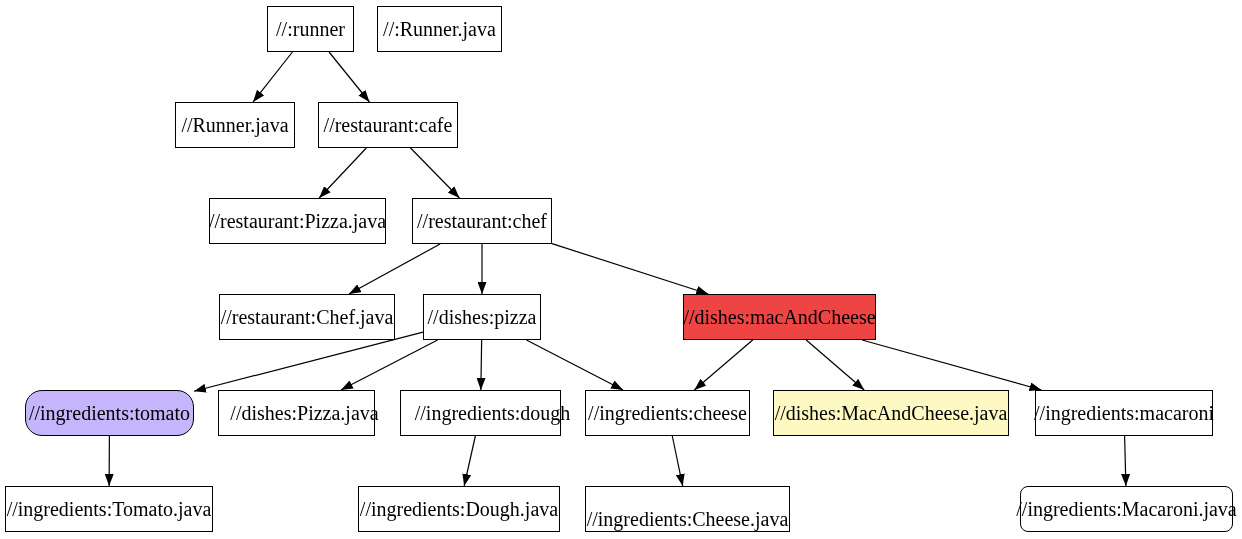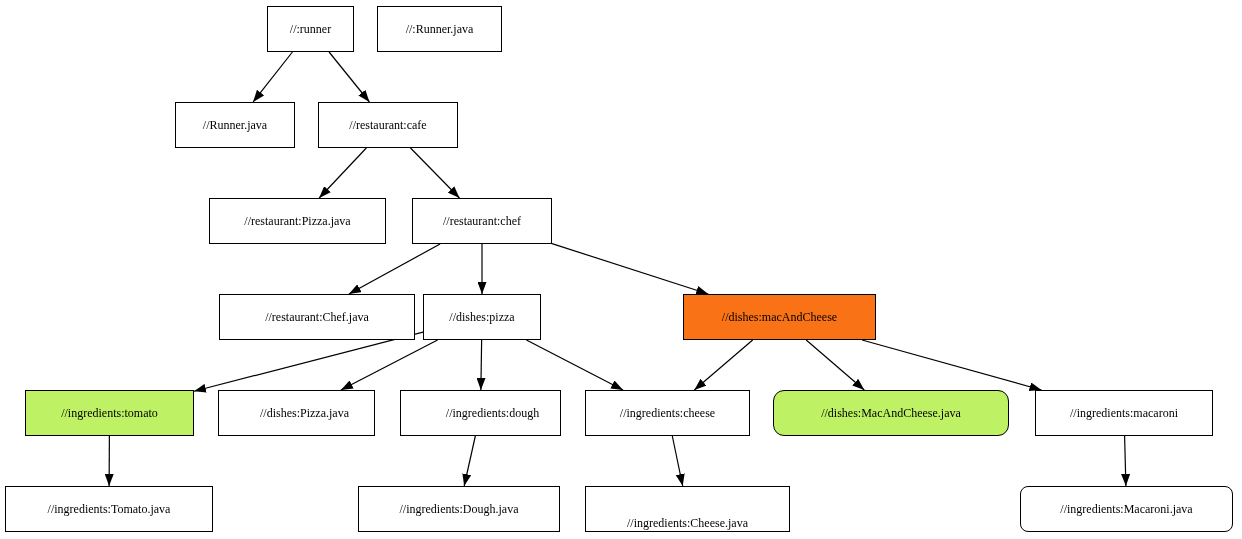--- a/index.html
+++ b/index.html
@@ -27,21 +27,21 @@
     stroke-width: 1.2;
   }
   .node {
     position: absolute;
     box-sizing: border-box;
     border: 1.5px solid #000000;
     background: #ffffff;
     display: flex;
     align-items: center;
     justify-content: center;
-    font-size: 12px;
+    font-size: 20px;
     color: #000000;
     white-space: nowrap;
   }
 </style>
 </head>
 <body>
 
 <div id="graph-canvas">
   <svg id="edge-layer" width="1242" height="539" viewBox="0 0 1242 539" xmlns="http://www.w3.org/2000/svg">
     <defs>
@@ -80,42 +80,42 @@
     </div>
     <div class="node" style="left: 318px; top: 102px; width: 140px; height: 46px; background: rgb(255, 255, 255); border-color: rgb(0, 0, 0); color: rgb(0, 0, 0);">
       <span>//restaurant:cafe</span>
     </div>
     <div class="node" style="left: 209px; top: 198px; width: 177px; height: 46px; background: rgb(255, 255, 255); border-color: rgb(0, 0, 0); color: rgb(0, 0, 0);">
       <span>//restaurant:Pizza.java</span>
     </div>
     <div class="node" style="left: 412px; top: 198px; width: 140px; height: 46px; background: rgb(255, 255, 255); border-color: rgb(0, 0, 0); color: rgb(0, 0, 0);">
       <span>//restaurant:chef</span>
     </div>
-    <div class="node" style="left: 219px; top: 294px; width: 196px; height: 46px; background: rgb(255, 255, 255); border-color: rgb(0, 0, 0); color: rgb(0, 0, 0);">
+    <div class="node" style="left: 219px; top: 294px; width: 176px; height: 46px; background: rgb(255, 255, 255); border-color: rgb(0, 0, 0); color: rgb(0, 0, 0);">
       <span>//restaurant:Chef.java</span>
     </div>
     <div class="node" style="left: 423px; top: 294px; width: 118px; height: 46px; background: rgb(255, 255, 255); border-color: rgb(0, 0, 0); color: rgb(0, 0, 0);">
       <span>//dishes:pizza</span>
     </div>
-    <div class="node" style="left: 683px; top: 294px; width: 193px; height: 46px; background: #f97316; border-color: rgb(0, 0, 0); color: rgb(0, 0, 0);">
+    <div class="node" style="left: 683px; top: 294px; width: 193px; height: 46px; background: #ef4444; border-color: rgb(0, 0, 0); color: rgb(0, 0, 0);">
       <span>//dishes:macAndCheese</span>
     </div>
-    <div class="node" style="left: 25px; top: 390px; width: 169px; height: 46px; background: #bef264; border-color: rgb(0, 0, 0); color: rgb(0, 0, 0);">
+    <div class="node" style="left: 25px; top: 390px; width: 169px; height: 46px; background: #c4b5fd; border-color: rgb(0, 0, 0); color: rgb(0, 0, 0); border-radius: 17px;">
       <span>//ingredients:tomato</span>
     </div>
     <div class="node" style="left: 218px; top: 390px; width: 157px; height: 46px; background: rgb(255, 255, 255); border-color: rgb(0, 0, 0); color: rgb(0, 0, 0); padding-left: 16px;">
       <span>//dishes:Pizza.java</span>
     </div>
     <div class="node" style="left: 400px; top: 390px; width: 161px; height: 46px; background: rgb(255, 255, 255); border-color: rgb(0, 0, 0); color: rgb(0, 0, 0); padding-left: 24px;">
       <span>//ingredients:dough</span>
     </div>
     <div class="node" style="left: 585px; top: 390px; width: 165px; height: 46px; background: rgb(255, 255, 255); border-color: rgb(0, 0, 0); color: rgb(0, 0, 0);">
       <span>//ingredients:cheese</span>
     </div>
-    <div class="node" style="left: 773px; top: 390px; width: 236px; height: 46px; background: #bef264; border-color: rgb(0, 0, 0); color: rgb(0, 0, 0); border-radius: 11px;">
+    <div class="node" style="left: 773px; top: 390px; width: 236px; height: 46px; background: #fef9c3; border-color: rgb(0, 0, 0); color: rgb(0, 0, 0);">
       <span>//dishes:MacAndCheese.java</span>
     </div>
     <div class="node" style="left: 1035px; top: 390px; width: 178px; height: 46px; background: rgb(255, 255, 255); border-color: rgb(0, 0, 0); color: rgb(0, 0, 0);">
       <span>//ingredients:macaroni</span>
     </div>
     <div class="node" style="left: 5px; top: 486px; width: 208px; height: 46px; background: rgb(255, 255, 255); border-color: rgb(0, 0, 0); color: rgb(0, 0, 0);">
       <span>//ingredients:Tomato.java</span>
     </div>
     <div class="node" style="left: 358px; top: 486px; width: 202px; height: 46px; background: rgb(255, 255, 255); border-color: rgb(0, 0, 0); color: rgb(0, 0, 0);">
       <span>//ingredients:Dough.java</span>

